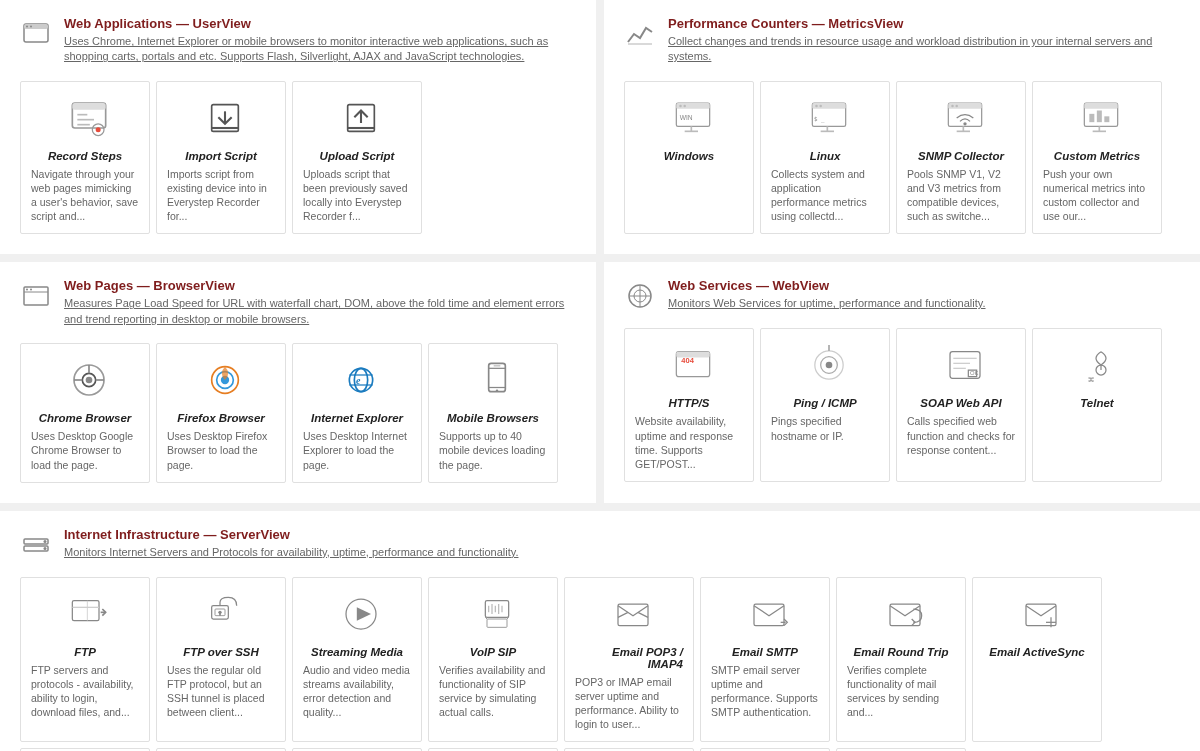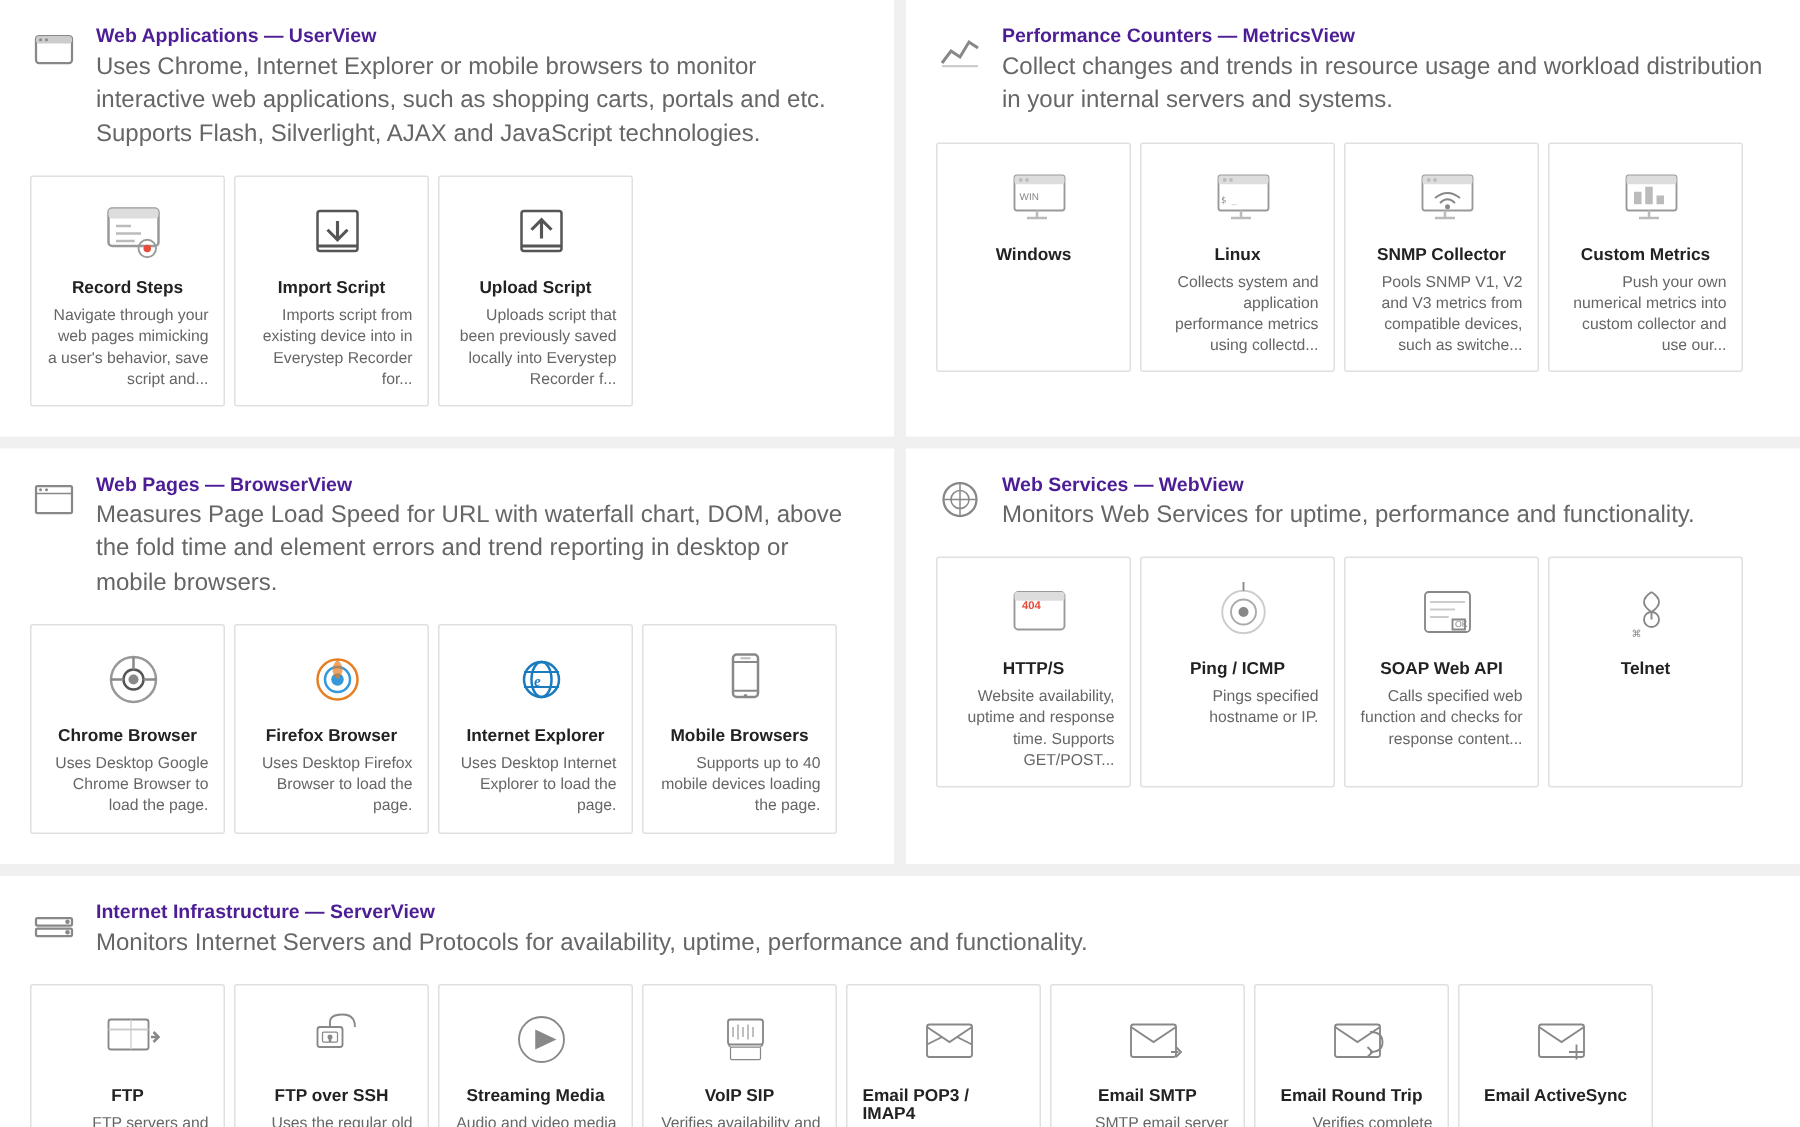--- a/index.html
+++ b/index.html
@@ -32,27 +32,28 @@
       flex-shrink: 0;
       display: flex;
       align-items: center;
       justify-content: center;
       margin-top: 2px;
     }
     .section-title-group {}
     .section-title {
       font-size: 13px;
       font-weight: 600;
-      color: #4c1d95;
+      color: #7f1d1d;
       margin-bottom: 3px;
     }
     .section-desc {
-      font-size: 16px;
+      font-size: 11px;
       color: #666;
       line-height: 1.4;
+      text-decoration: underline;
     }
     .two-col-sections {
       display: grid;
       grid-template-columns: 1fr 1fr;
       gap: 8px;
       margin-bottom: 8px;
     }
     .section-half {
       background: #fff;
       padding: 16px 20px 20px 20px;
@@ -85,27 +86,28 @@
       flex-shrink: 0;
     }
     .card-icon svg {
       width: 40px;
       height: 40px;
     }
     .card-title {
       font-size: 11.5px;
       font-weight: 600;
       color: #222;
-      text-align: left;
+      text-align: right;
       margin-bottom: 5px;
+      font-style: italic;
     }
     .card-desc {
       font-size: 10.5px;
       color: #666;
-      text-align: right;
+      text-align: left;
       line-height: 1.35;
     }
     .section-icon-svg {
       width: 28px;
       height: 28px;
     }
   </style>
 </head>
 <body>
 

